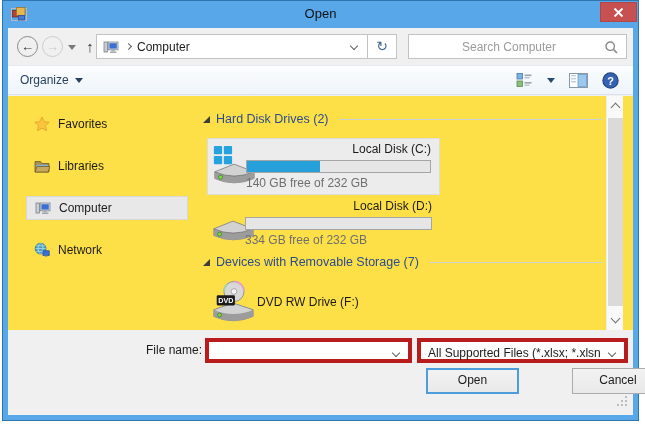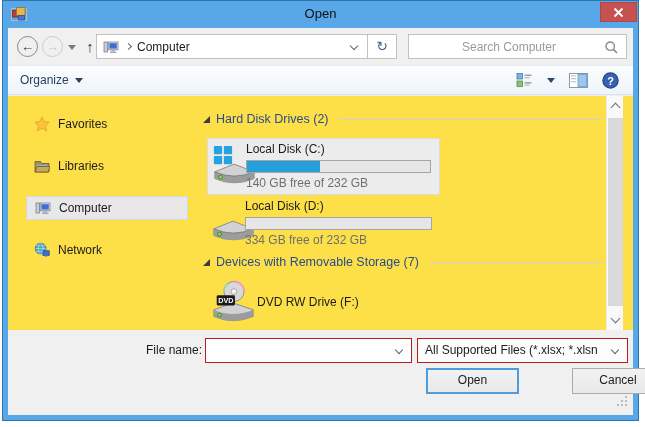--- a/index.html
+++ b/index.html
@@ -74,39 +74,39 @@
   .group-hdr { position:absolute; left:8px; right:4px; height:18px; display:flex;
                align-items:center; }
   .expander { flex:0 0 auto; margin-right:6px; }
   .group-title { color:#2b4b8d; font-size:12.5px; white-space:nowrap; }
   .hdr-line { flex:1; height:1px; background:#cdd1d8; margin-left:10px; }
 
   .drive-item { position:absolute; left:12px; width:233px; }
   .drive-item.selected { background:#ececec; border:1px solid #dcdcdc; }
   .drive-icon { position:absolute; left:3px; top:5px; width:46px; height:46px; }
   .drive-text { position:absolute; left:38px; right:8px; top:0; }
-  .drive-name { display:block; margin-top:3px; color:#1b1b1b; white-space:nowrap; }
+  .drive-name { display:block; margin-top:3px; color:#1b1b1b; white-space:nowrap;text-align:right; }
   .meter { margin-top:4px; height:13px; border:1px solid #a5a5a5; background:#e6e6e6; }
   .meter i { display:block; height:100%; background:#26a0da; }
   .drive-free { display:block; margin-top:3px; color:#6e6e6e; }
   .dvd-name { position:absolute; left:50px; top:17px; color:#1b1b1b; white-space:nowrap; }
 
   
   .scrollbar { position:absolute; left:598px; top:0; bottom:0; width:17px; background:#f9f9f9;
                border-left:1px solid #ededed; }
   .sb-chev { position:absolute; left:5px; width:7px; height:7px;
              border-right:1.6px solid #707070; border-bottom:1.6px solid #707070; }
   .sb-up { top:8px; transform:rotate(-135deg); }
   .sb-down { bottom:8px; transform:rotate(45deg); }
   .sb-thumb { position:absolute; left:1px; top:22px; width:15px; height:188px; background:#dadada; }
 
   
   .footer { position:absolute; left:0; right:0; top:302px; bottom:0; }
   .fn-label { position:absolute; left:138px; top:8px; height:25px; line-height:25px; }
-  .combo { position:absolute; top:8px; height:25px; border:1px solid #b91c1c; background:#fff; }
+  .combo { position:absolute; top:8px; height:25px; border:4px solid #b91c1c; background:#fff; }
   .fn-combo { left:197px; width:207px; }
   .fn-combo input { position:absolute; left:2px; top:1px; right:24px; bottom:1px; border:none;
                     outline:none; font:inherit; padding-left:5px; background:transparent; }
   .combo-caret { position:absolute; right:9px; top:8px; }
   .filter-combo { left:409px; width:211px; background:#fdfdfd; cursor:pointer; }
   .filter-text { position:absolute; left:7px; right:20px; top:0; line-height:23px;
                  white-space:nowrap; overflow:hidden; }
   .btn { position:absolute; top:38px; height:26px; text-align:center; line-height:22px;
          background:linear-gradient(#f2f2f2,#e9e9e9); border:1px solid #ababab; cursor:pointer;
          color:#1b1b1b; }

